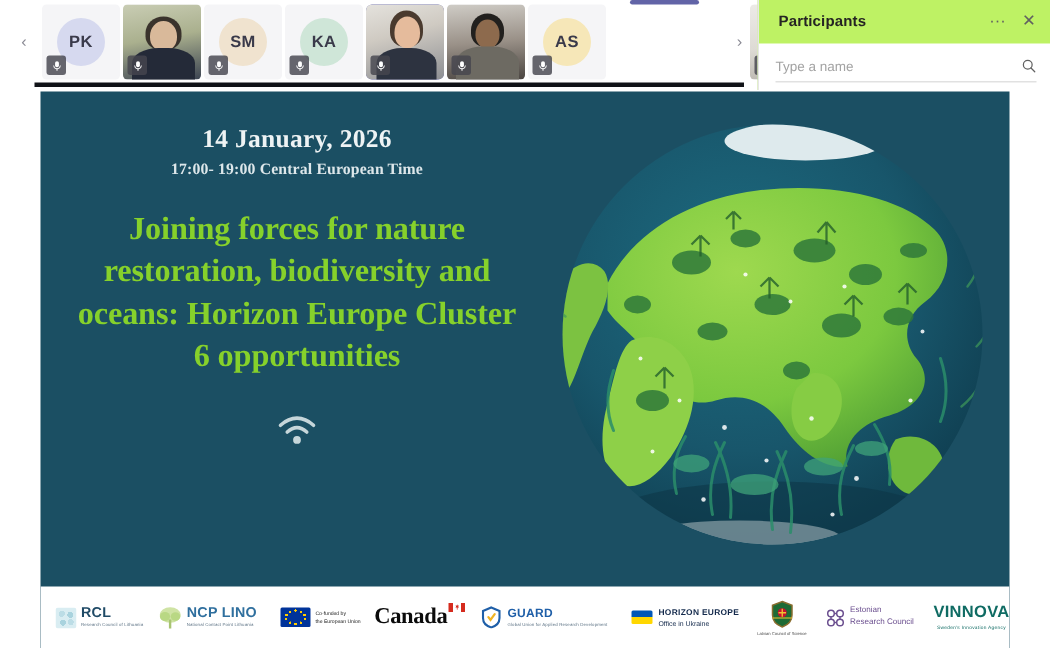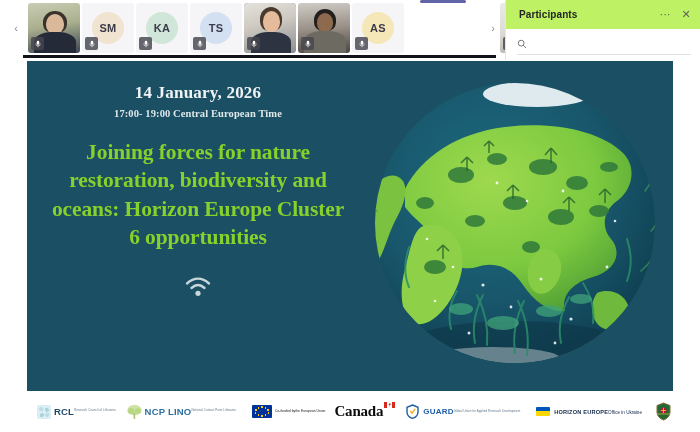--- a/index.html
+++ b/index.html
@@ -214,21 +214,21 @@
   .lg-sep { width: 1px; height: 20px; background: #cfcfcf; margin: 0 8px; }
 
   .lg-txt-main {
     font-size: 9.5px; font-weight: 700; color: #1f4a66; letter-spacing: .2px;
     line-height: 1;
   }
   .lg-txt-sub {
     font-size: 2.9px; color: #5d7385; letter-spacing: .1px; line-height: 1.25;
     margin-top: 2px; white-space: nowrap;
   }
-  .lg-col { display: flex; justify-content: center; }
+  .lg-col { display: flex; flex-direction: column; justify-content: center; }
 
   .rcl-mark {
     width: 14px; height: 14px; margin-right: 3px;
     background:
       radial-gradient(circle at 30% 30%, #bcdde6 0 2px, transparent 2px),
       radial-gradient(circle at 70% 35%, #a9d3de 0 2px, transparent 2px),
       radial-gradient(circle at 35% 72%, #a9d3de 0 2px, transparent 2px),
       radial-gradient(circle at 72% 70%, #bcdde6 0 2px, transparent 2px),
       #d9edf2;
     border-radius: 2px;
@@ -301,20 +301,30 @@
   <div class="filmstrip-wrap">
 
     <div class="active-underline"></div>
 
     <div class="strip-arrow left">
       <span>‹</span>
     </div>
 
     <div class="filmstrip">
 
+      <div class="tile">
+        <div class="initials" style="background:#d6d9ef">PK</div>
+        <div class="mic">
+          <svg viewBox="0 0 10 10">
+              <rect x="3.4" y="1" width="3.2" height="5" rx="1.6" fill="#fff"></rect>
+              <path d="M2.2 4.6a2.8 2.8 0 0 0 5.6 0" stroke="#fff" stroke-width=".8" fill="none"></path>
+              <rect x="4.6" y="7" width=".8" height="2" fill="#fff"></rect>
+            </svg>
+        </div>
+      </div>
 
       <div class="tile">
         <div class="photo p1">
           <div class="bg"></div>
             <div class="hair"></div>
             <div class="head"></div>
             <div class="body"></div>
         </div>
         <div class="mic">
           <svg viewBox="0 0 10 10">
@@ -340,30 +350,20 @@
         <div class="initials" style="background:#cfe6d8">KA</div>
         <div class="mic">
           <svg viewBox="0 0 10 10">
               <rect x="3.4" y="1" width="3.2" height="5" rx="1.6" fill="#fff"></rect>
               <path d="M2.2 4.6a2.8 2.8 0 0 0 5.6 0" stroke="#fff" stroke-width=".8" fill="none"></path>
               <rect x="4.6" y="7" width=".8" height="2" fill="#fff"></rect>
             </svg>
         </div>
       </div>
 
-      <div class="tile">
-        <div class="initials" style="background:#d3e0f2">TS</div>
-        <div class="mic">
-          <svg viewBox="0 0 10 10">
-              <rect x="3.4" y="1" width="3.2" height="5" rx="1.6" fill="#fff"></rect>
-              <path d="M2.2 4.6a2.8 2.8 0 0 0 5.6 0" stroke="#fff" stroke-width=".8" fill="none"></path>
-              <rect x="4.6" y="7" width=".8" height="2" fill="#fff"></rect>
-            </svg>
-        </div>
-      </div>
 
       <div class="tile active">
         <div class="photo p2">
           <div class="bg"></div>
             <div class="hair"></div>
             <div class="head"></div>
             <div class="body"></div>
         </div>
         <div class="mic">
           <svg viewBox="0 0 10 10">
@@ -431,20 +431,21 @@
   <div class="panel">
     <div class="panel-head">
       <span class="panel-title">Participants</span>
       <span class="panel-actions">
         <span class="ic">···</span>
         <span class="ic">✕</span>
       </span>
     </div>
     <div class="panel-body">
       <div class="search-box">
+        <span class="search-ph">Type a name</span>
         <span class="search-ic">
           <svg viewBox="0 0 12 12">
               <circle cx="5" cy="5" r="3.5" fill="none" stroke="#616161" stroke-width="1"></circle>
               <line x1="7.6" y1="7.6" x2="10.6" y2="10.6" stroke="#616161" stroke-width="1" stroke-linecap="round"></line>
             </svg>
         </span>
       </div>
     </div>
   </div>
 </div>

